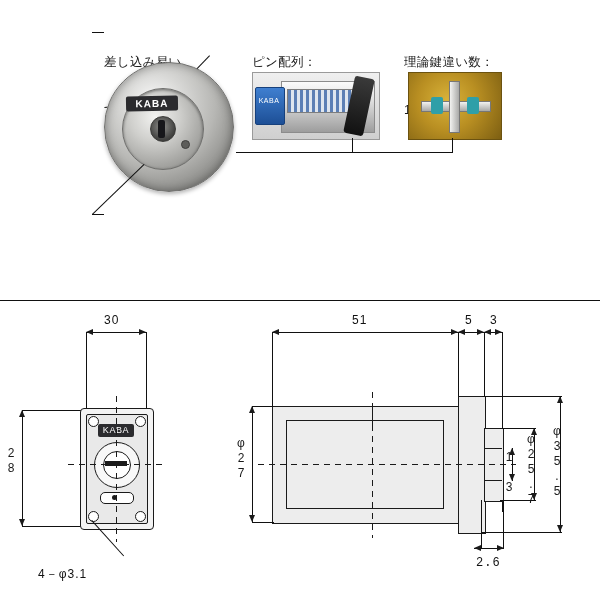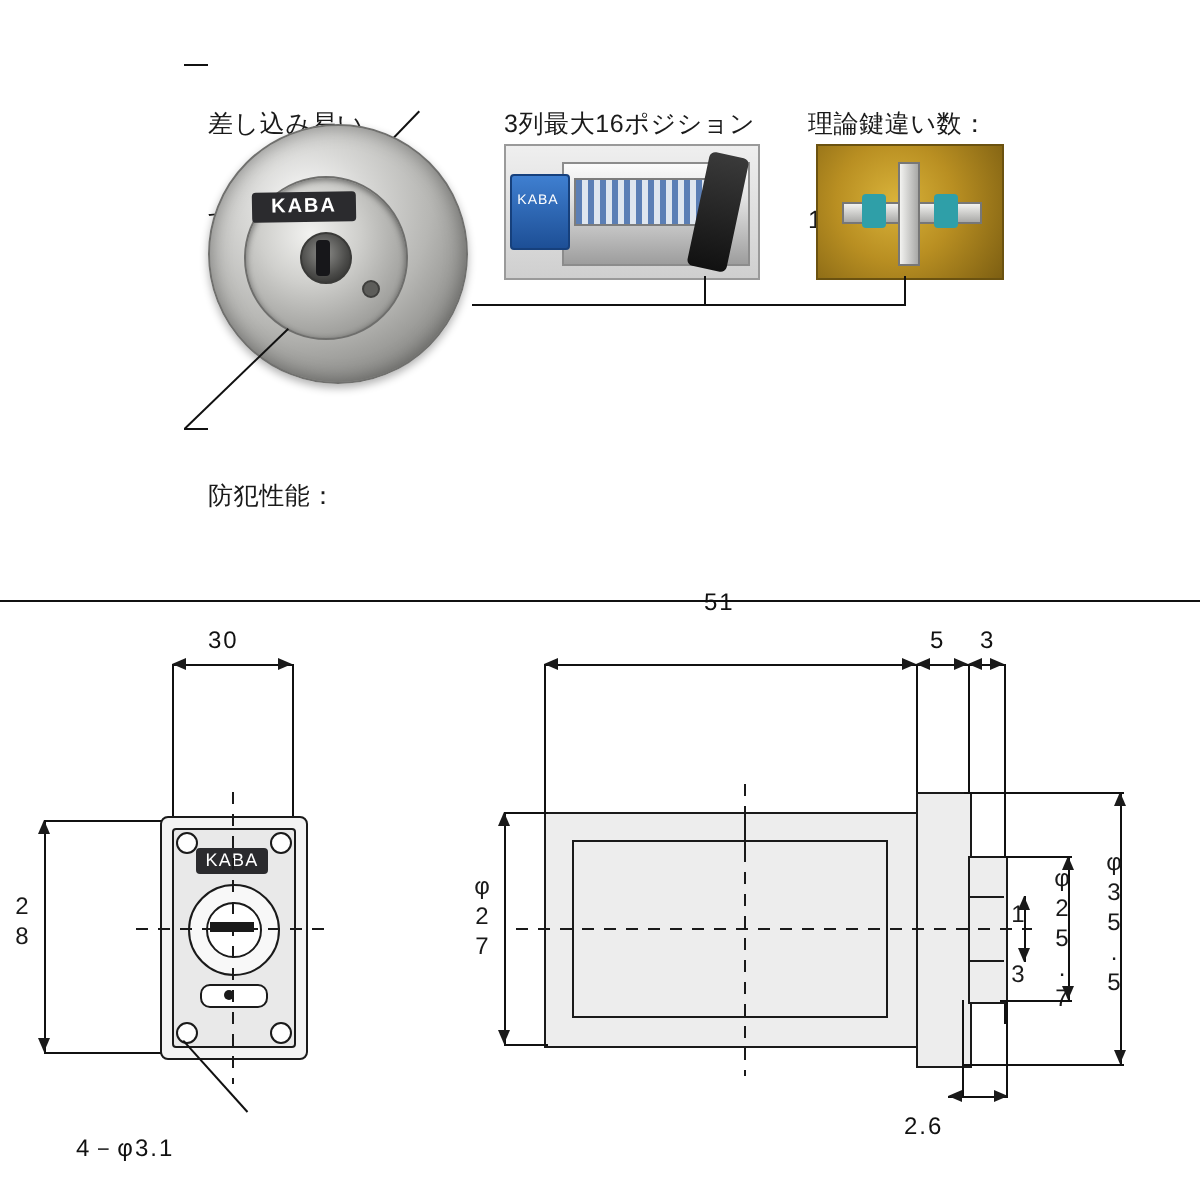--- a/index.html
+++ b/index.html
@@ -144,20 +144,21 @@
   <div class="abs lbl" style="left:104px;top:22px;">
     <div>差し込み易い</div>
     <div>すり鉢状キーガイド</div>
   </div>
 
   <div class="line" style="left:92px;top:32px;width:12px;height:1px;"></div>
   <div class="line" style="left:92px;top:32px;width:1px;height:0px;"></div>
   <div class="leader" style="left:210px;top:56px;width:48px;transform:rotate(134deg);"></div>
 
   <div class="abs lbl" style="left:252px;top:22px;">
+    <div>ピン配列：</div>
     <div>3列最大16ポジション</div>
   </div>
 
   <div class="abs lbl" style="left:404px;top:22px;">
     <div>理論鍵違い数：</div>
     <div>19億2千万通り</div>
   </div>
 
   <div class="photo-cyl" id="cyl-main"></div>
   <div class="photo-cyl" id="cyl-inner"></div>
@@ -180,21 +181,20 @@
     <div id="key-teal1"></div>
     <div id="key-teal2"></div>
   </div>
 
   <div class="line" style="left:236px;top:152px;width:116px;height:1px;"></div>
   <div class="line" style="left:352px;top:138px;width:1px;height:15px;"></div>
   <div class="line" style="left:452px;top:138px;width:1px;height:15px;"></div>
   <div class="line" style="left:352px;top:152px;width:100px;height:1px;"></div>
 
   <div class="abs lbl" style="left:104px;top:208px;">
-    <div>防犯性能：</div>
   </div>
   <div class="line" style="left:92px;top:214px;width:12px;height:1px;"></div>
   <div class="leader" style="left:92px;top:214px;width:72px;transform:rotate(-44deg);"></div>
 
   <div class="line" style="left:0px;top:300px;width:600px;height:1.4px;"></div>
 
   <div class="line" style="left:86px;top:332px;width:60px;height:1px;"></div>
   <div class="arrowL" style="left:86px;top:329px;"></div>
   <div class="arrowR" style="left:139px;top:329px;"></div>
   <div class="abs dim" style="left:104px;top:313px;">30</div>
@@ -227,21 +227,21 @@
 
   <div class="dashv" style="left:116px;top:396px;height:146px;"></div>
   <div class="dash" style="left:68px;top:464px;width:96px;"></div>
 
   <div class="leader" style="left:92px;top:520px;width:48px;transform:rotate(48deg);"></div>
   <div class="abs dim" style="left:38px;top:566px;">4－φ3.1</div>
 
   <div class="line" style="left:272px;top:332px;width:186px;height:1px;"></div>
   <div class="arrowL" style="left:272px;top:329px;"></div>
   <div class="arrowR" style="left:451px;top:329px;"></div>
-  <div class="abs dim" style="left:352px;top:294px;">51</div>
+  <div class="abs dim" style="left:352px;top:313px;">51</div>
 
   <div class="line" style="left:458px;top:332px;width:26px;height:1px;"></div>
   <div class="arrowL" style="left:458px;top:329px;"></div>
   <div class="arrowR" style="left:477px;top:329px;"></div>
   <div class="abs dim" style="left:465px;top:313px;">5</div>
 
   <div class="line" style="left:484px;top:332px;width:18px;height:1px;"></div>
   <div class="arrowL" style="left:484px;top:329px;"></div>
   <div class="arrowR" style="left:495px;top:329px;"></div>
   <div class="abs dim" style="left:490px;top:313px;">3</div>
@@ -290,15 +290,15 @@
   <div class="arrowD" style="left:557px;top:525px;"></div>
   <div class="abs vtext" style="left:550px;top:424px;">φ35.5</div>
   <div class="line" style="left:482px;top:396px;width:80px;height:1px;"></div>
   <div class="line" style="left:482px;top:532px;width:80px;height:1px;"></div>
 
   <div class="line" style="left:474px;top:548px;width:30px;height:1px;"></div>
   <div class="arrowL" style="left:474px;top:545px;"></div>
   <div class="arrowR" style="left:497px;top:545px;"></div>
   <div class="line" style="left:481px;top:500px;width:1px;height:48px;"></div>
   <div class="line" style="left:503px;top:500px;width:1px;height:48px;"></div>
-  <div class="abs dim" style="left:452px;top:556px;">2.6</div>
+  <div class="abs dim" style="left:476px;top:556px;font-family:Liberation Mono, monospace;">2.6</div>
 
 </div>
 
 </body></html>

